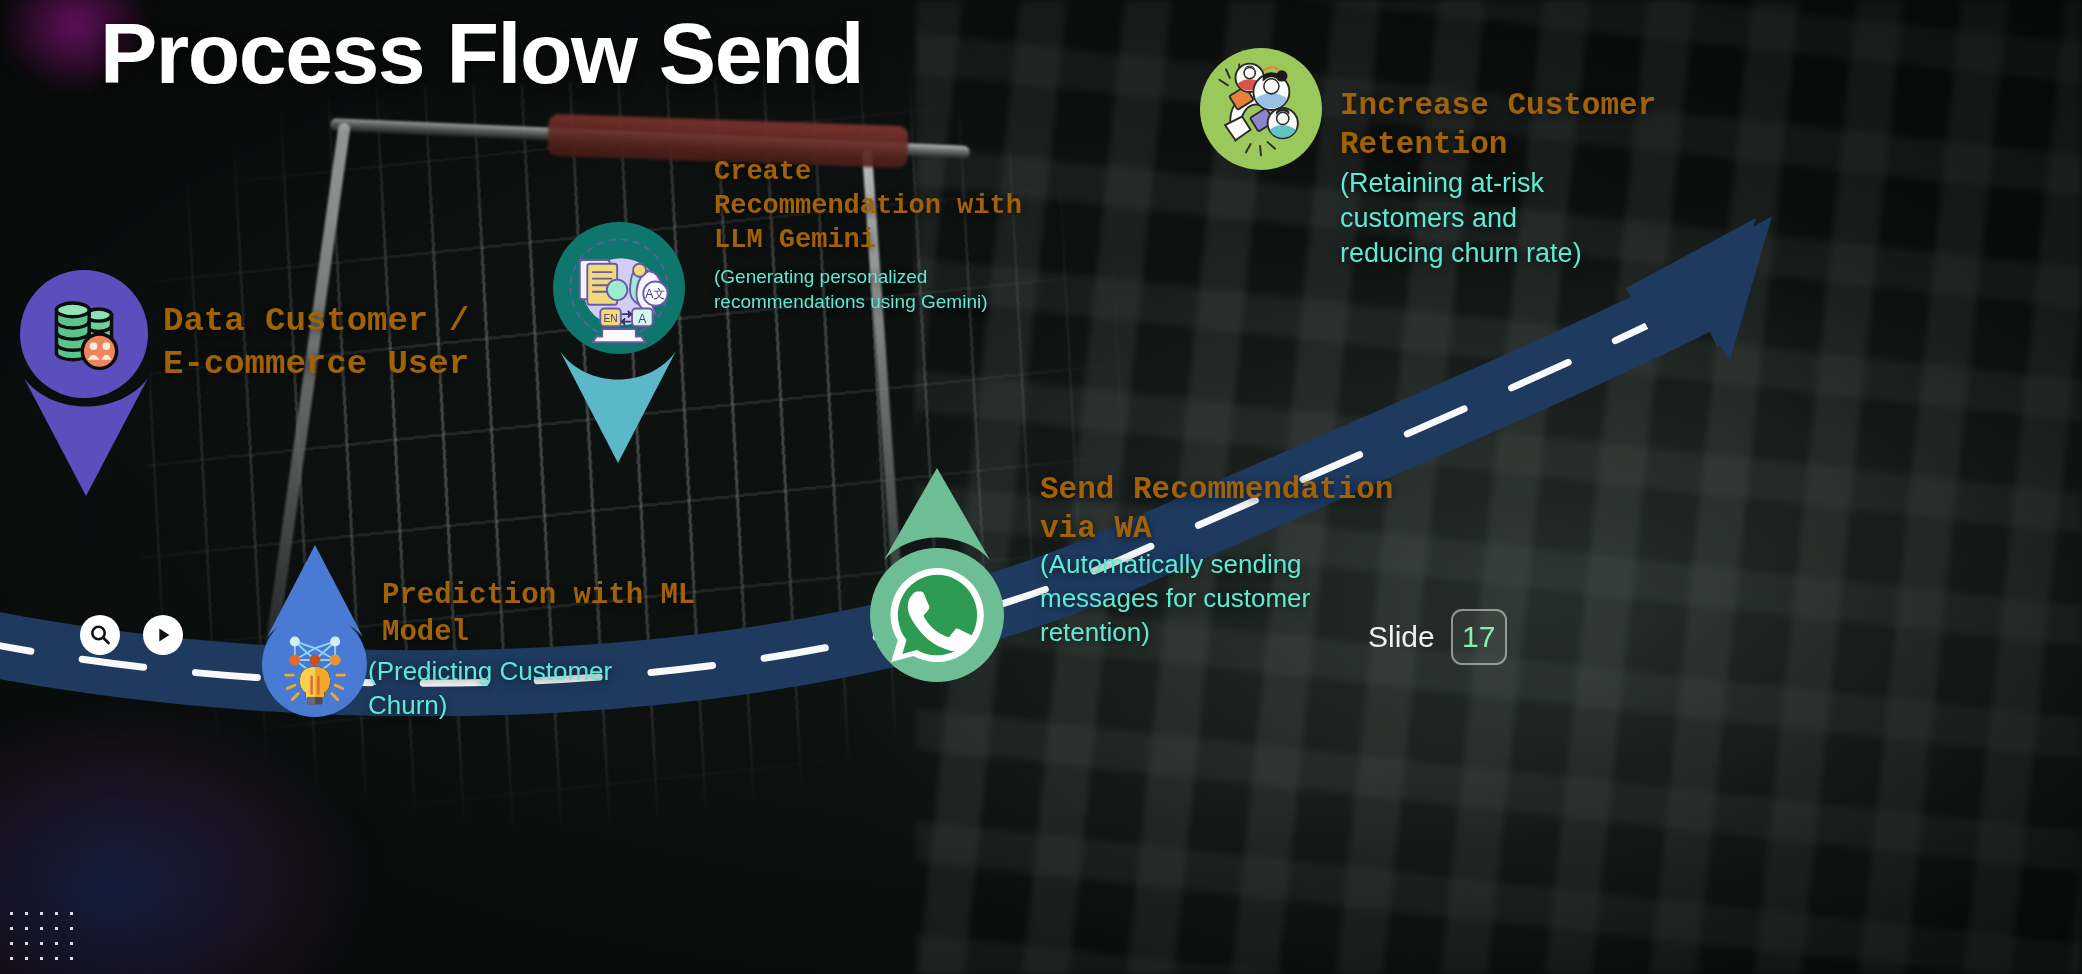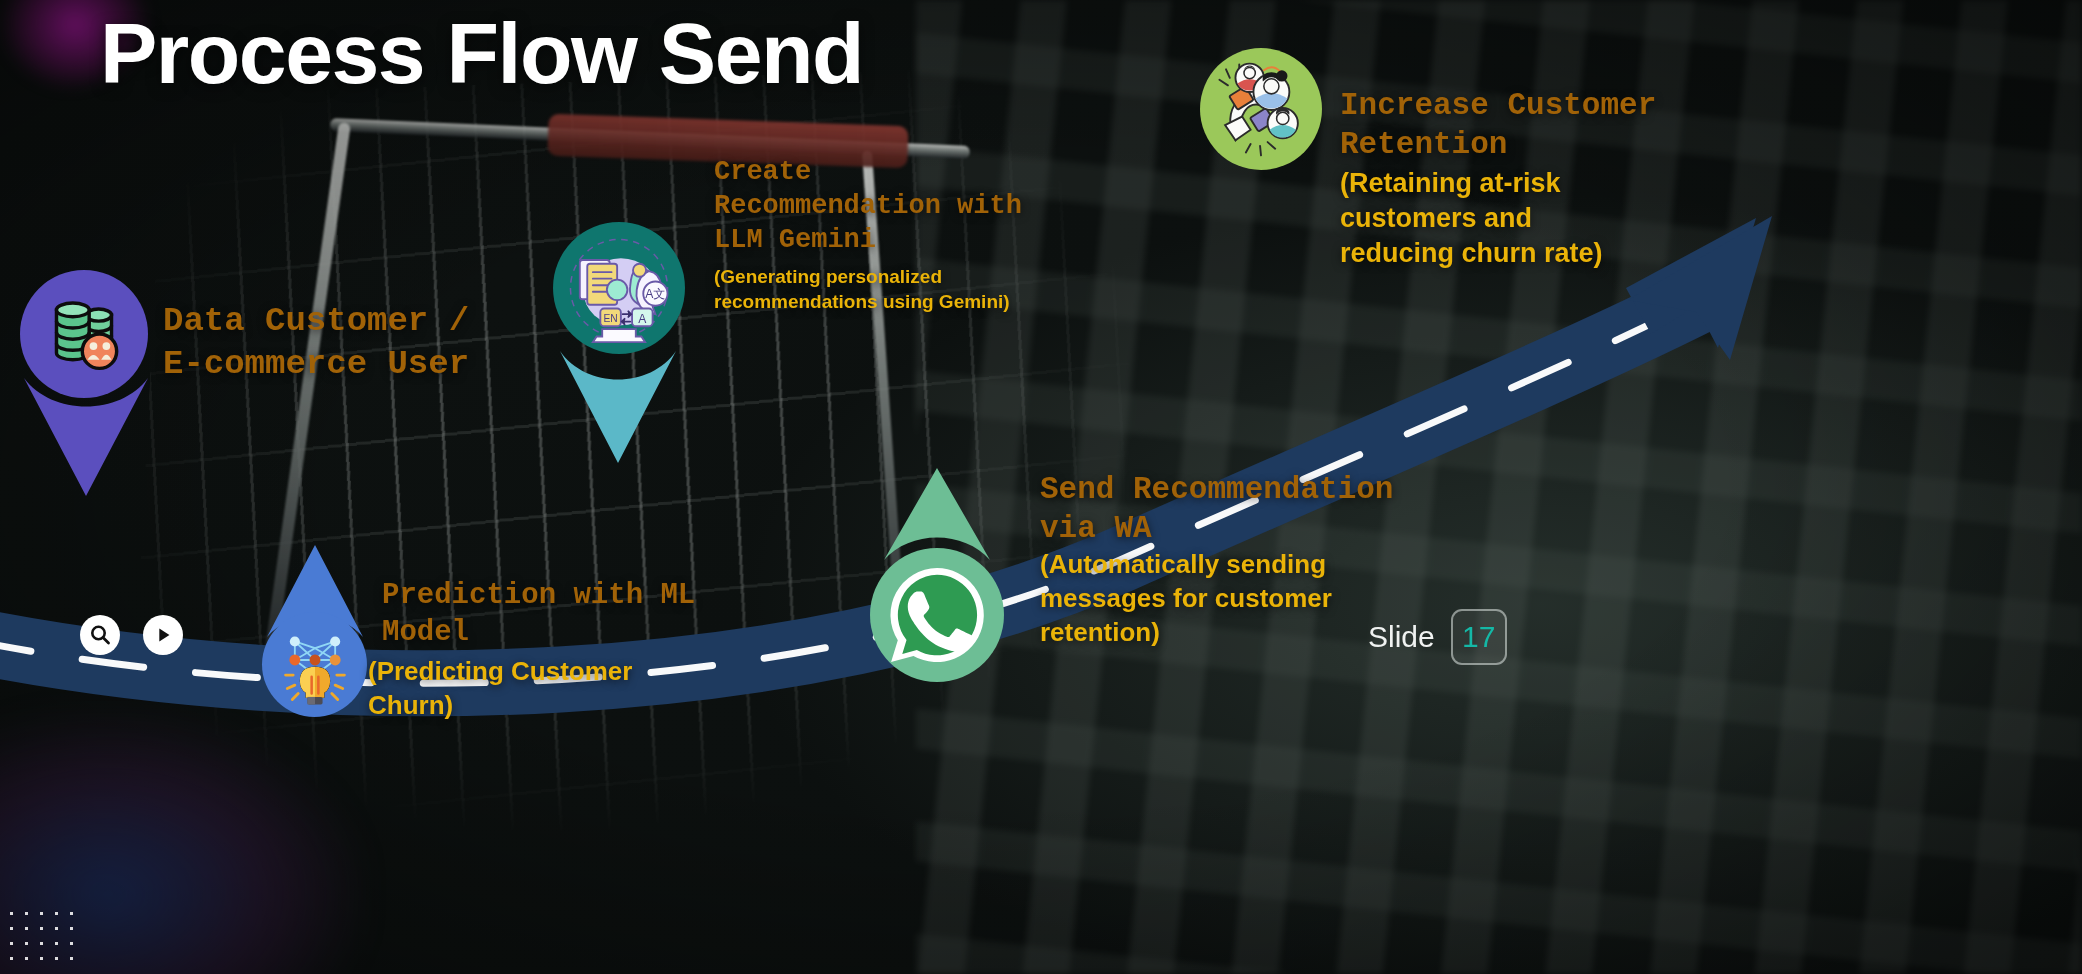--- a/index.html
+++ b/index.html
@@ -46,28 +46,28 @@
     text-shadow:0 3px 14px rgba(0,0,0,.55);}
 
   
   .roadwrap{position:absolute;inset:0;}
 
   
   .node{position:absolute;}
   .circ{position:absolute;border-radius:50%;display:flex;align-items:center;justify-content:center;}
   .ptr{position:absolute;}
   .ttl{position:absolute;color:#a16207;font-weight:700;line-height:1.26;text-shadow:0 2px 8px rgba(0,0,0,.6);font-family:Liberation Mono, monospace;}
-  .sub{position:absolute;color:#eab308;font-weight:700;line-height:1.3;text-shadow:0 2px 8px rgba(0,0,0,.6);}
+  .sub{position:absolute;color:#5eead4;font-weight:400;line-height:1.3;text-shadow:0 2px 8px rgba(0,0,0,.6);}
 
   
   .ctrl{position:absolute;width:40px;height:40px;border-radius:50%;background:#fff;display:flex;align-items:center;justify-content:center;}
   .slidebar{position:absolute;display:flex;align-items:center;gap:16px;}
   .slidelabel{color:#f0f2f1;font-size:30px;}
   .slidebox{width:52px;height:52px;border:2px solid rgba(220,228,224,.55);border-radius:11px;
-    display:flex;align-items:center;justify-content:center;color:#14b8a6;font-size:30px;background:rgba(255,255,255,.06);}
+    display:flex;align-items:center;justify-content:center;color:#86efac;font-size:30px;background:rgba(255,255,255,.06);}
 </style>
 </head>
 <body>
 
 <div id="slide">
 
   <div class="bg">
     <div class="bg-base"></div>
     <div class="keys"></div>
     <div class="mesh"></div>

